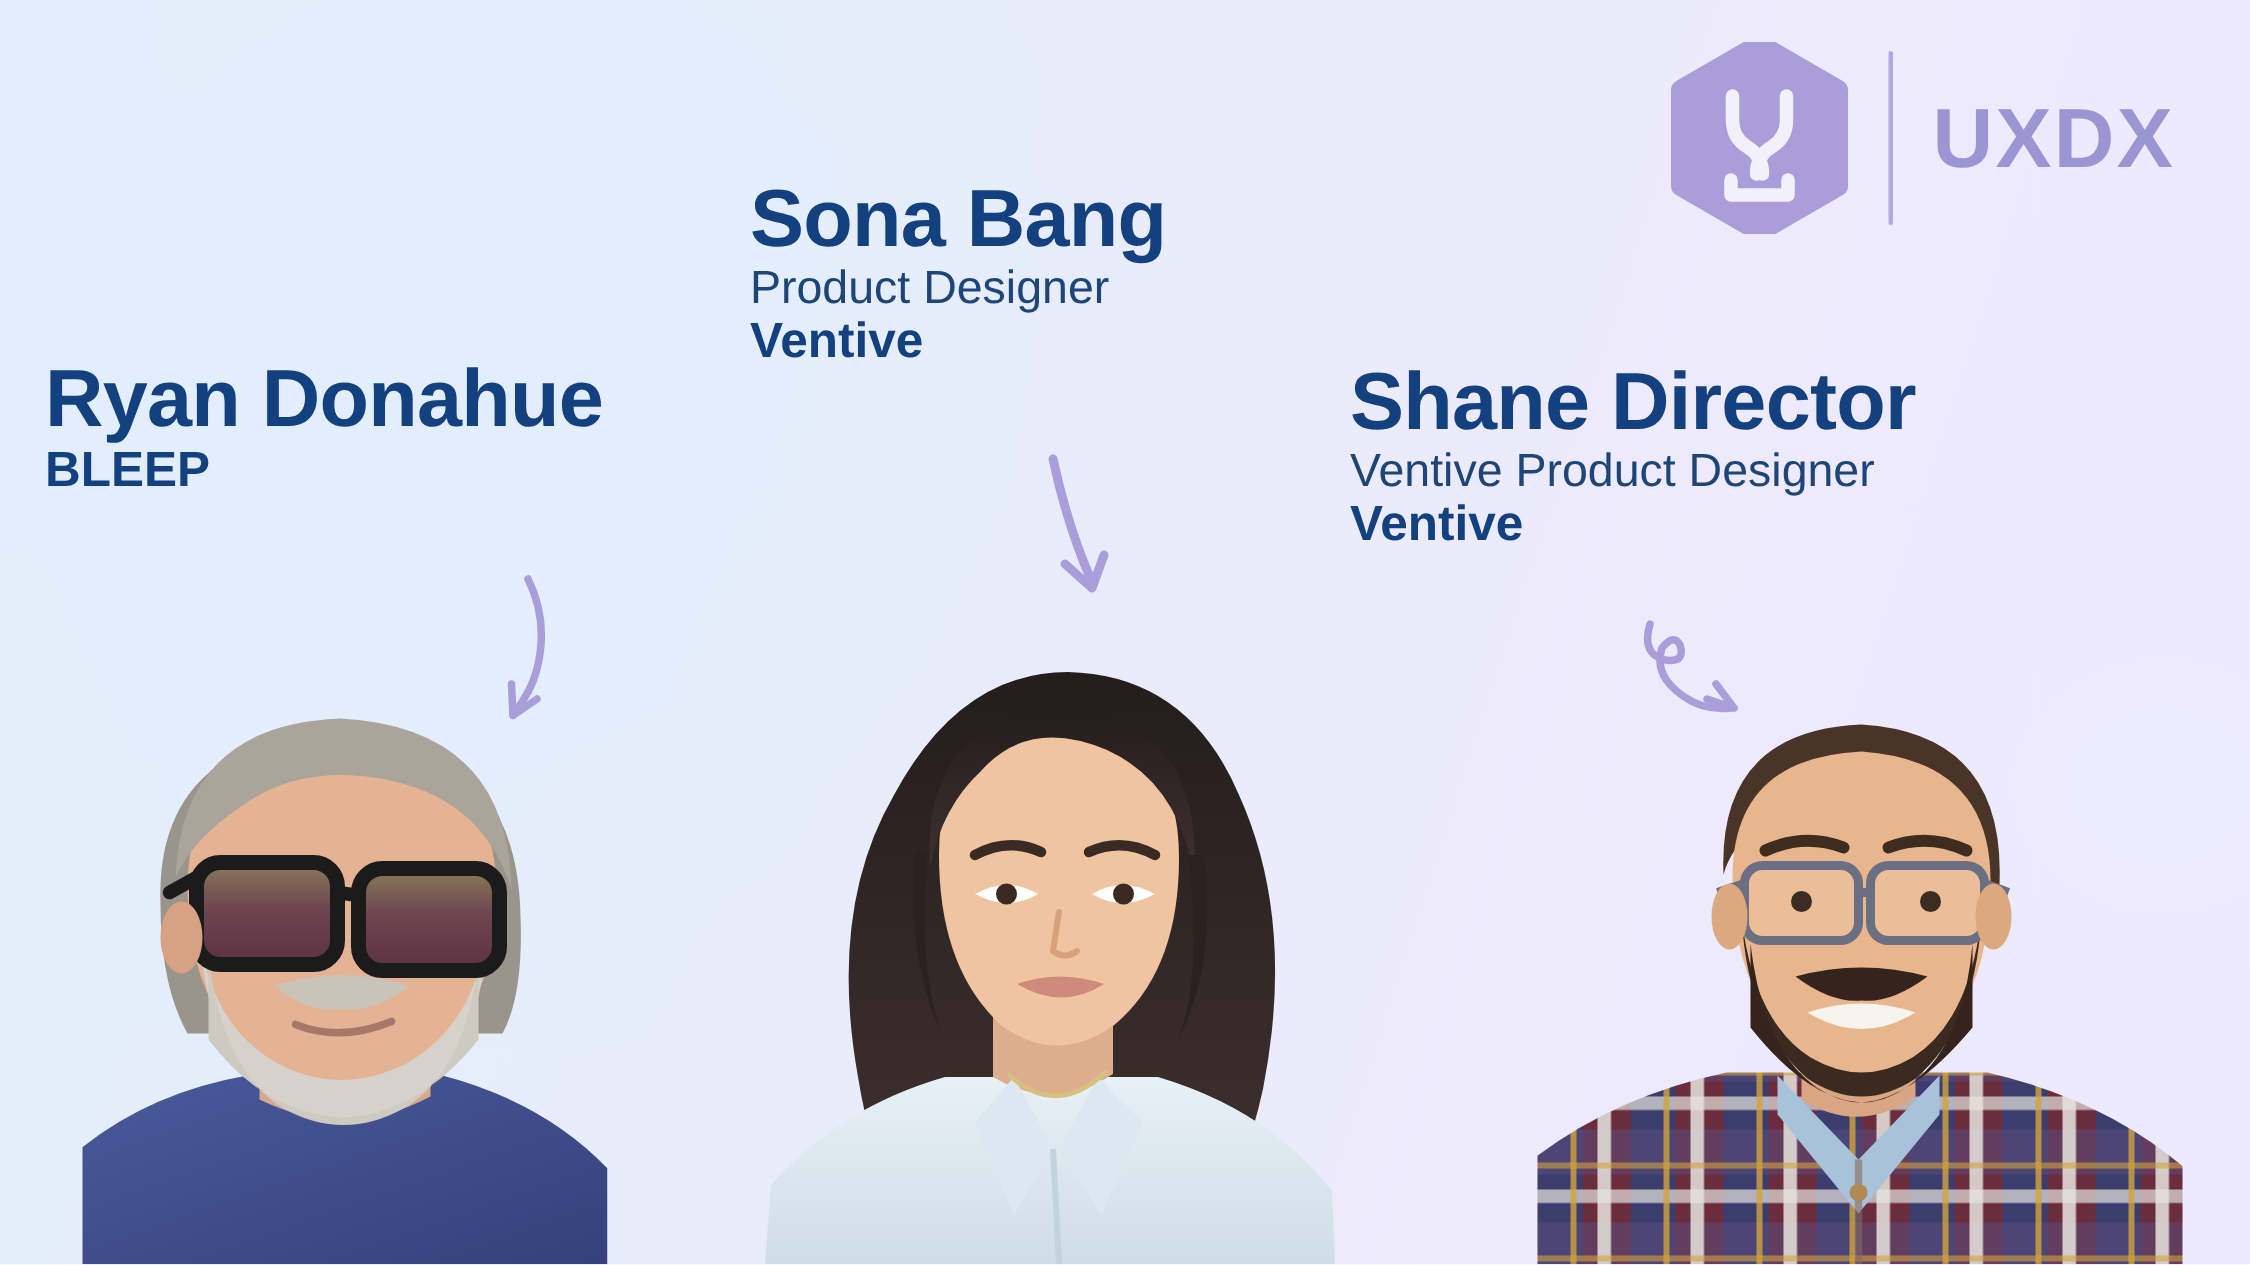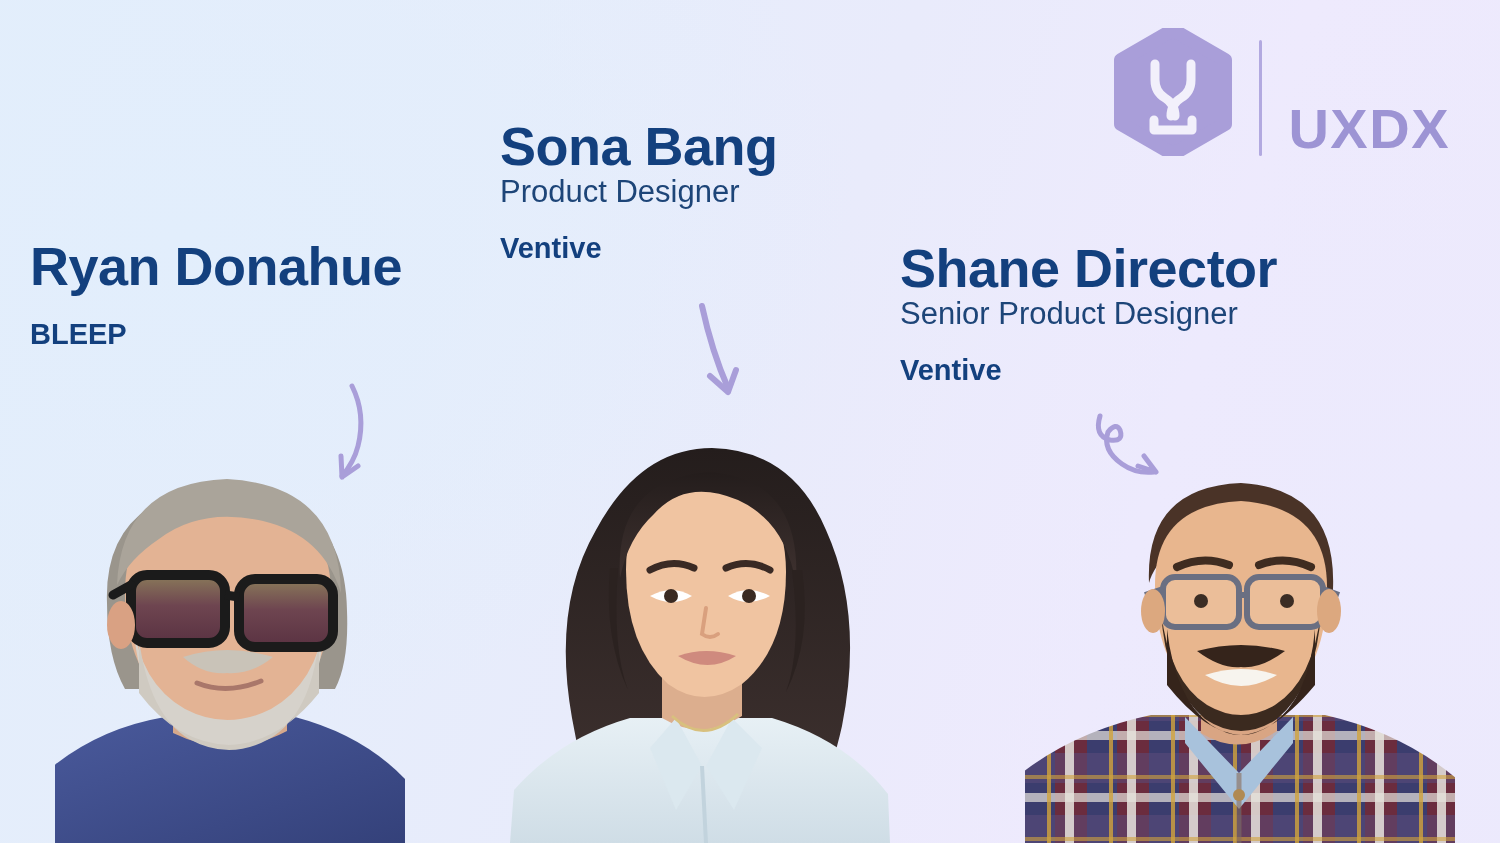--- a/index.html
+++ b/index.html
@@ -15,21 +15,21 @@
     background:
       radial-gradient(ellipse 1100px 800px at 12% 28%, #e2eefc 0%, rgba(226,238,252,0) 62%),
       radial-gradient(ellipse 900px 760px at 96% 62%, #eceafd 0%, rgba(236,234,253,0) 68%),
       linear-gradient(108deg, #e3eefb 0%, #e6edfb 30%, #e9ebfb 52%, #eeeafd 74%, #ece9fc 100%);
     overflow:hidden;
   }
 
   
   .brand {
     position:absolute; top:28px; right:50px;
-    display:flex; align-items:flex-end; gap:26px;
+    display:flex; align-items:center; gap:26px;
   }
   .brand-mark { width:120px; height:128px; display:block; }
   .brand-divider {
     width:3px; height:116px; border-radius:2px;
     background:#b2a9e0;
   }
   .brand-words {
     display:flex; flex-direction:column;
     line-height:0.94; letter-spacing:1.5px;
   }
@@ -42,22 +42,22 @@
   .speaker-text { position:absolute; text-align:left; color:#13407e; }
   .sp-name {
     font-size:54px; font-weight:bold; color:#13407e;
     letter-spacing:-0.5px; white-space:nowrap; line-height:1.06;
   }
   .sp-role {
     font-size:31px; font-weight:normal; color:#1d4578;
     white-space:nowrap; line-height:1.1;
   }
   .sp-company {
-    font-size:29px; font-weight:bold; color:#13407e;
-    margin-top:24px; white-space:nowrap; line-height:1.1;
+    font-size:33px; font-weight:bold; color:#13407e;
+    margin-top:0; white-space:nowrap; line-height:1.1;
   }
 
   #text-ryan  { left:30px;  top:238px; width:560px; }
   #text-sona  { left:500px; top:118px; width:400px; }
   #text-shane { left:900px; top:240px; width:580px; }
 
   
   .arrow { position:absolute; pointer-events:none; }
   #arrow-ryan  { left:322px;  top:380px; }
   #arrow-sona  { left:676px;  top:296px; }
@@ -203,21 +203,21 @@
       <path d="M196 300 L222 348 L196 392 L170 330 Z" fill="#dbe8ef"></path>
       <path d="M252 300 L226 348 L254 392 L282 330 Z" fill="#dbe8ef"></path>
       <path d="M222 348 L226 425" stroke="#c2d3dd" stroke-width="4" fill="none"></path>
 
       <path d="M192 298 Q224 328 258 296" fill="none" stroke="#d8c07e" stroke-width="3"></path>
     </svg>
   </div>
 
   <div class="speaker-text" id="text-shane">
     <div class="sp-name">Shane Director</div>
-    <div class="sp-role">Senior Product Designer</div>
+    <div class="sp-role">Ventive Product Designer</div>
     <div class="sp-company">Ventive</div>
   </div>
 
   <div class="arrow" id="arrow-shane">
     <svg width="110" height="80" viewBox="0 0 110 80" aria-hidden="true">
       <path d="M22 6 Q16 26 32 30 Q46 32 42 20 Q38 12 30 22 Q24 40 44 54 Q58 64 76 62" fill="none" stroke="#a99ed9" stroke-width="5" stroke-linecap="round"></path>
       <path d="M78 62 L60 56 M78 62 L66 46" fill="none" stroke="#a99ed9" stroke-width="5" stroke-linecap="round"></path>
     </svg>
   </div>
 

